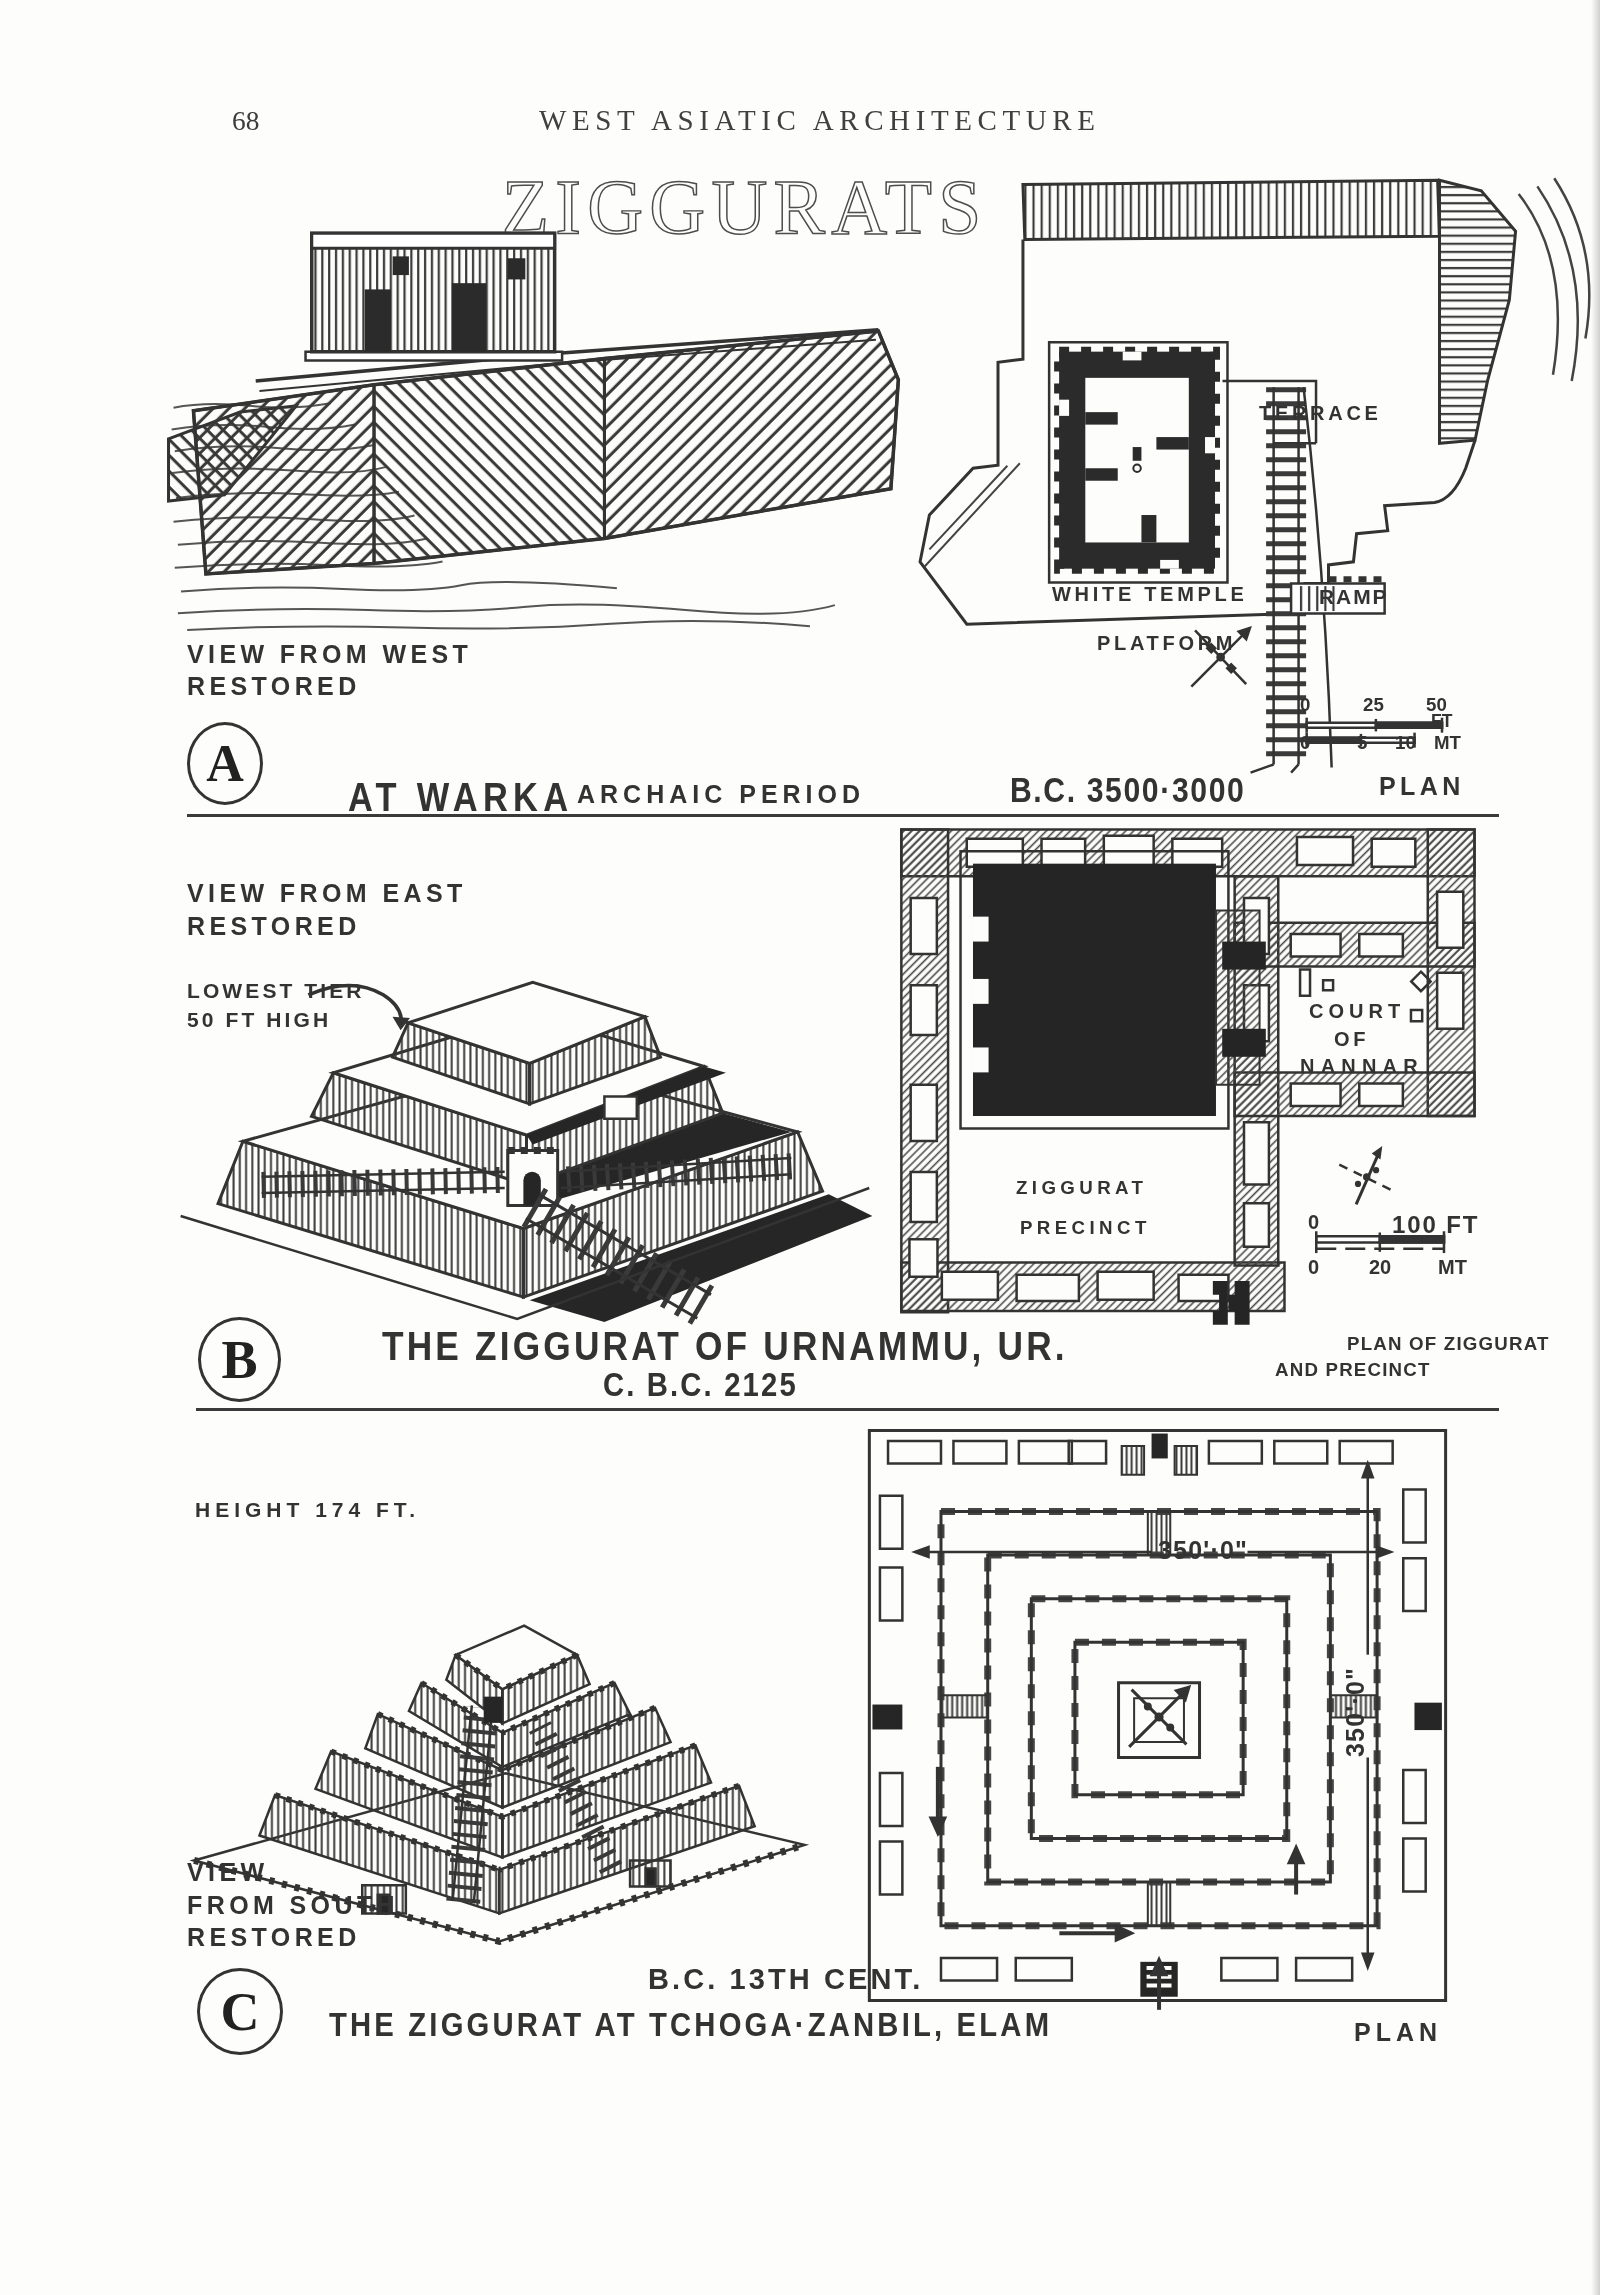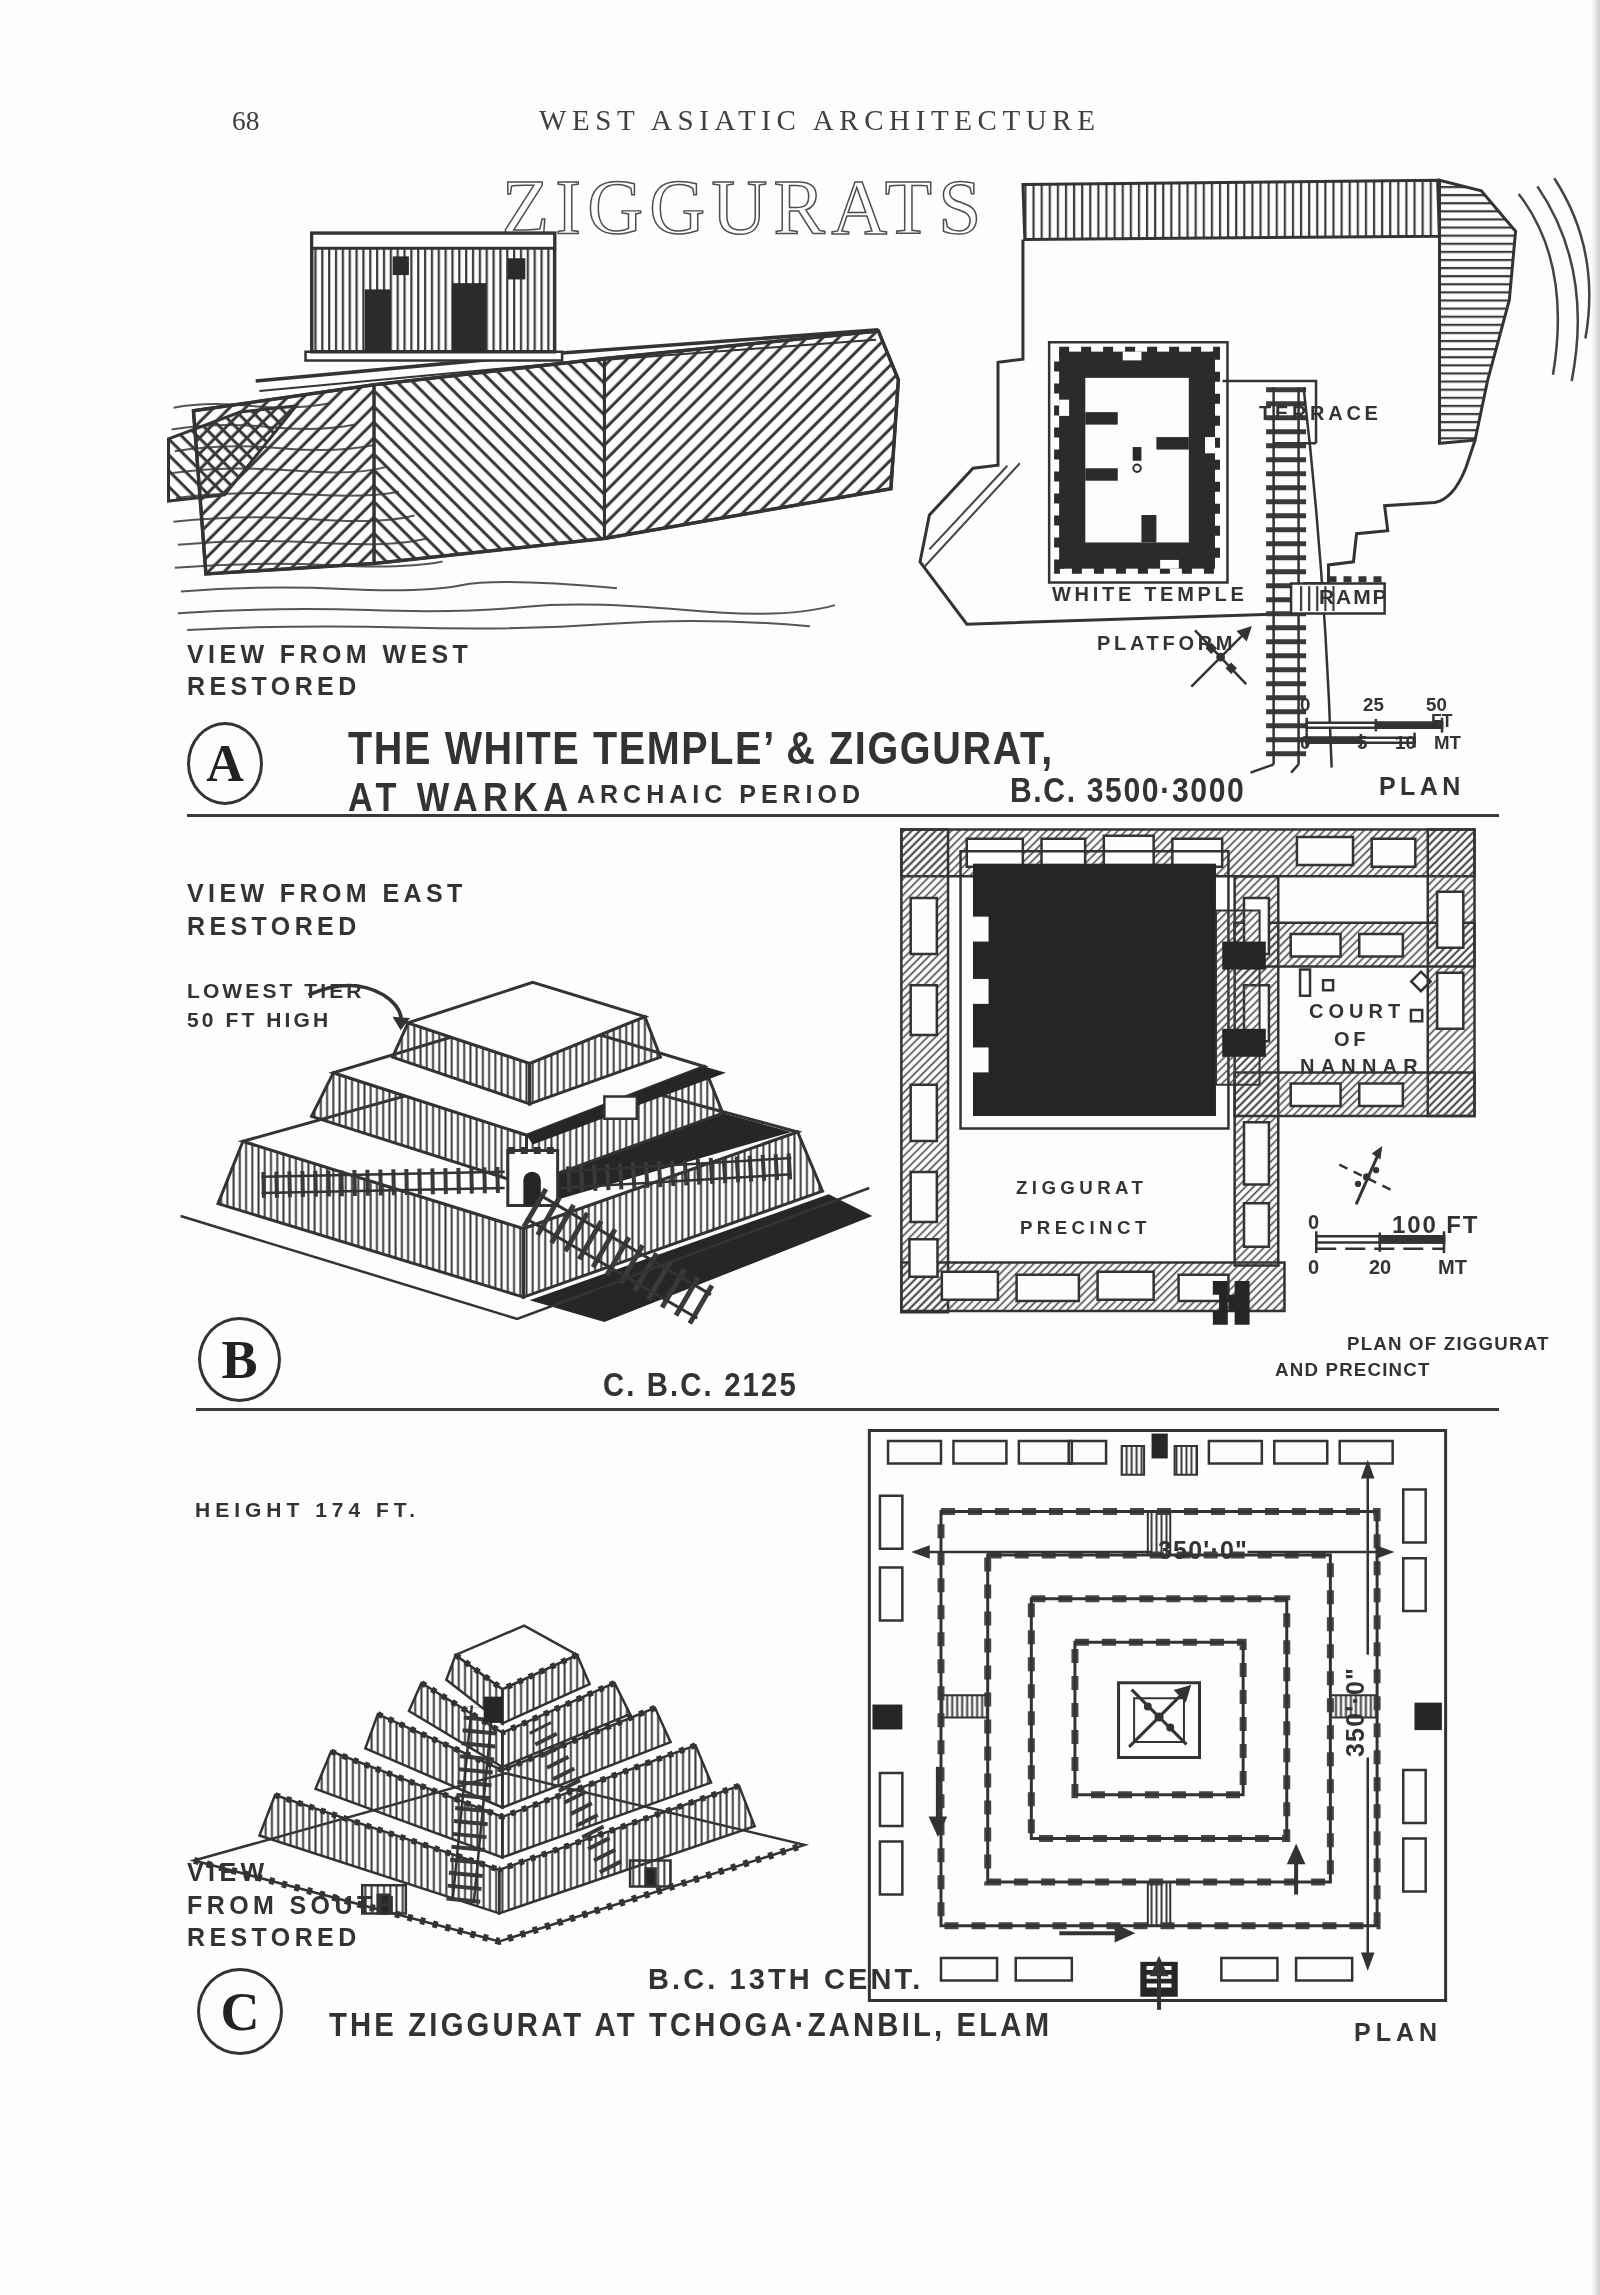--- a/index.html
+++ b/index.html
@@ -156,23 +156,20 @@
       <line x1="665" y1="894" x2="665" y2="918"></line>
         <line x1="752" y1="896" x2="752" y2="916"></line>
         <line x1="838" y1="894" x2="838" y2="918"></line>
     </g>
   </svg>
 
   <div class="lbl" style="left:187px;top:641px;font-size:25px;letter-spacing:4.4px;text-align:center;">VIEW FROM WEST</div>
   <div class="lbl" style="left:187px;top:673px;font-size:25px;letter-spacing:4.4px;">RESTORED</div>
   <div class="badge" style="left:187px;top:722px;width:70px;height:77px;font-size:52px;">
     <span>A</span>
-  </div>
-  <div class="lbl" style="left:348px;top:724px;font-size:46px;">
-    <span class="cond" style="letter-spacing:1.9px;">THE WHITE TEMPLE’ &amp; ZIGGURAT,</span>
   </div>
   <div class="lbl" style="left:348px;top:776px;font-size:40px;">
     <span class="cond" style="letter-spacing:6.2px;">AT WARKA</span>
   </div>
   <div class="lbl" style="left:577px;top:781px;font-size:25px;letter-spacing:5px;">ARCHAIC PERIOD</div>
   <div class="lbl" style="left:1010px;top:772px;font-size:35px;">
     <span class="cond" style="letter-spacing:1.9px;">B.C. 3500·3000</span>
   </div>
   <div class="lbl" style="left:1259px;top:403px;font-size:20px;letter-spacing:3.7px;font-weight:600;">TERRACE</div>
   <div class="lbl" style="left:1052px;top:584px;font-size:20px;letter-spacing:3.7px;font-weight:600;">WHITE TEMPLE</div>
@@ -341,20 +338,23 @@
   <div class="lbl" style="left:1016px;top:1178px;font-size:18.7px;letter-spacing:4.4px;font-weight:600;">ZIGGURAT</div>
   <div class="lbl" style="left:1020px;top:1218px;font-size:18.7px;letter-spacing:4.4px;font-weight:600;">PRECINCT</div>
   <div class="lbl" style="left:1308px;top:1212px;font-size:20px;">0</div>
   <div class="lbl" style="left:1392px;top:1212px;font-size:24px;letter-spacing:1.9px;">100 FT</div>
   <div class="lbl" style="left:1308px;top:1257px;font-size:20px;">0</div>
   <div class="lbl" style="left:1369px;top:1257px;font-size:20px;">20</div>
   <div class="lbl" style="left:1438px;top:1257px;font-size:20px;">MT</div>
   <div class="badge" style="left:198px;top:1317px;width:77px;height:79px;font-size:54px;">
     <span>B</span>
   </div>
+  <div class="lbl" style="left:382px;top:1325px;font-size:41px;">
+    <span class="cond" style="letter-spacing:3.7px;">THE ZIGGURAT OF URNAMMU, UR.</span>
+  </div>
   <div class="lbl" style="left:603px;top:1367px;font-size:34px;">
     <span class="cond" style="letter-spacing:2.5px;">C. B.C. 2125</span>
   </div>
   <div class="lbl" style="left:1347px;top:1334px;font-size:18.7px;letter-spacing:1.2px;font-weight:700;">PLAN OF ZIGGURAT</div>
   <div class="lbl" style="left:1275px;top:1360px;font-size:18.7px;letter-spacing:1.2px;font-weight:600;">AND PRECINCT</div>
 
   <div class="divider" style="left:196px;top:1408px;width:1303px;"></div>
 
   <svg style="left:175px;top:1521px;" width="661" height="436" viewBox="0 0 1060 700">
     <defs>

